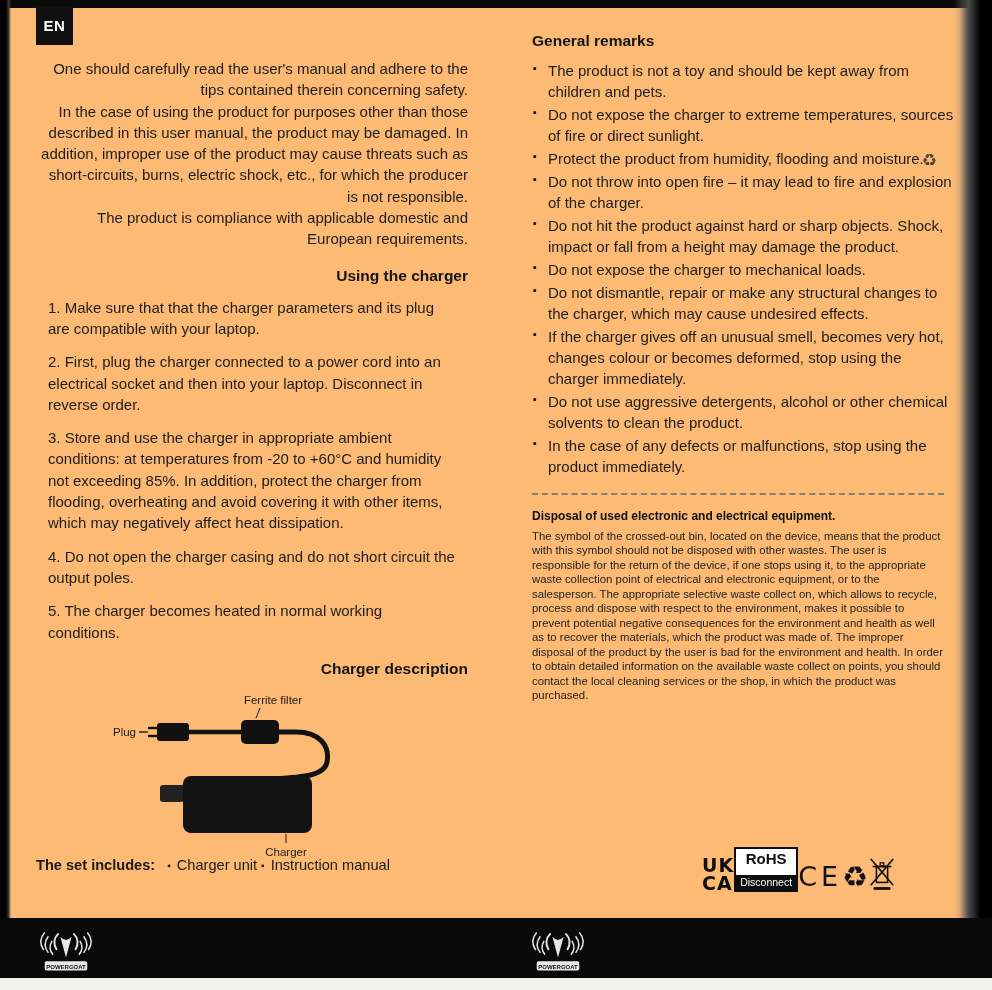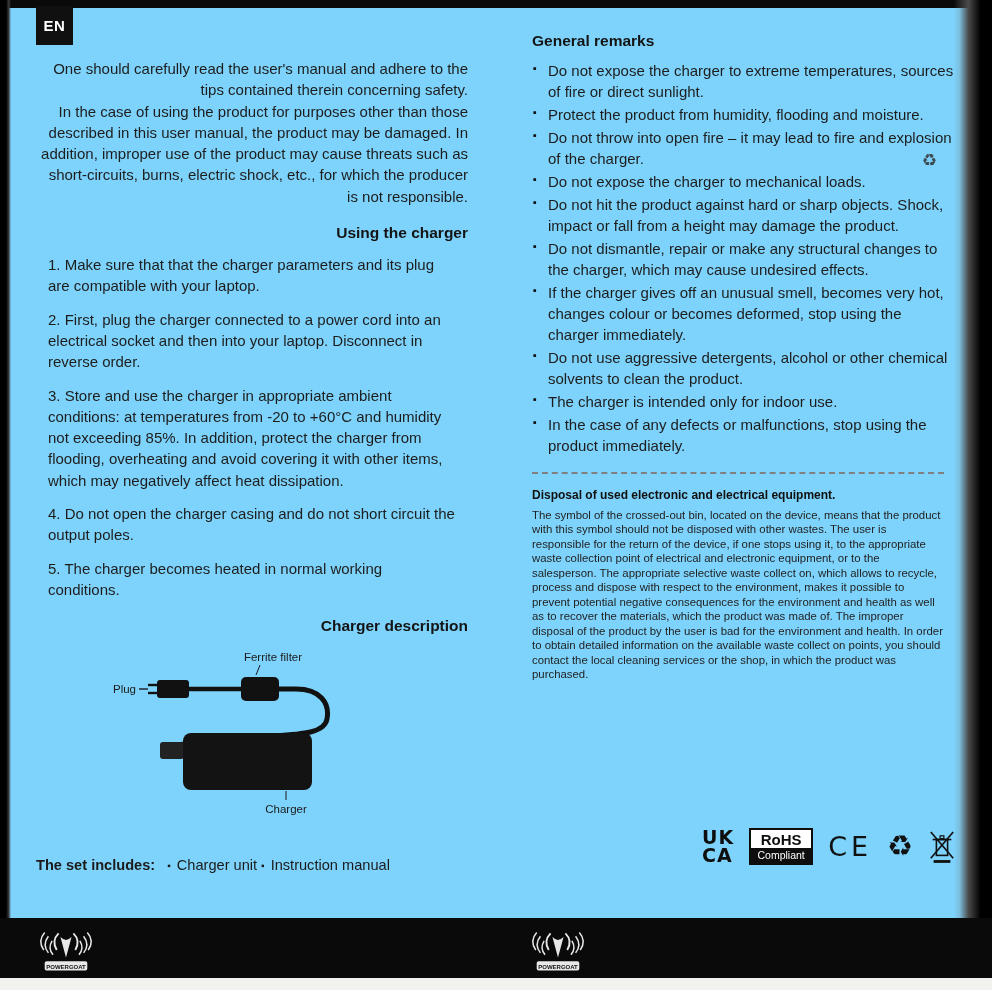--- a/index.html
+++ b/index.html
@@ -1,18 +1,18 @@
 <!DOCTYPE html>
 <html><head>
 <meta charset="utf-8">
 <style>
   html,body{margin:0;padding:0;background:#2b2b2b;}
   .page{
     position:relative;width:992px;height:990px;margin:0 auto;
-    background:#7dd3fc;overflow:hidden;
+    background:#fdba74;overflow:hidden;
     font-family:"Liberation Sans",sans-serif;color:#1c1c1c;
   }
   
   .edge-top{position:absolute;left:0;top:0;width:992px;height:8px;background:#0a0a0a;}
   .edge-left{position:absolute;left:0;top:0;width:11px;height:990px;background:linear-gradient(90deg,#000 55%,#3c3c3c 80%,rgba(80,80,80,0));}
   .edge-right{position:absolute;right:0;top:0;width:38px;height:990px;background:linear-gradient(270deg,#000 30%,#4a4a4a 62%,rgba(120,120,120,.25) 85%,rgba(150,150,150,0));}
   .footer-band{position:absolute;left:0;top:918px;width:992px;height:60px;background:#0a0a0a;}
   .bottom-white{position:absolute;left:0;top:978px;width:992px;height:12px;background:#f2f2ef;}
 
   .en-badge{
@@ -41,24 +41,24 @@
   
   .diagram{margin-top:4px;}
   .diagram text{font-family:"Liberation Sans",sans-serif;font-size:11.5px;fill:#1b1b1b;}
 
   
   .set-line{position:absolute;left:36px;top:857px;font-size:14.6px;color:#1b1b1b;}
   .set-line .lbl{font-weight:700;margin-right:8px;}
   .si-bullet::before{content:"▪";font-size:10px;margin:0 6px 0 4px;position:relative;top:-1px;}
 
   
-  .marks-row{position:absolute;left:702px;top:828px;display:flex;align-items:center;gap:15px;}
+  .marks-row{position:absolute;left:702px;top:847px;display:flex;align-items:flex-end;}
   .ukca{font-family:"DejaVu Sans",sans-serif;font-weight:700;font-size:19px;line-height:.92;letter-spacing:1px;color:#0e0e0e;}
   .rohs{border:2px solid #0e0e0e;width:60px;text-align:center;background:#fff;}
-  .rohs-title{font-weight:700;font-size:15px;padding:1px 0 0 0;color:#0e0e0e;}
+  .rohs-title{font-weight:700;font-size:15px;padding:1px 0 8px 0;color:#0e0e0e;}
   .rohs-sub{background:#0e0e0e;color:#fff;font-size:10.5px;padding:1px 0 2px 0;}
   .ce{font-family:"DejaVu Sans",sans-serif;font-size:27px;letter-spacing:4px;color:#111;font-weight:400;}
   .recycle{font-family:"DejaVu Sans",sans-serif;font-size:29px;color:#111;line-height:1;}
   .margin-recycle{position:absolute;left:922px;top:150px;font-family:"DejaVu Sans",sans-serif;font-size:17px;color:#333;opacity:.85;}
 
   
   .goat{position:absolute;top:926px;}
   .goat.one{left:36px;}
   .goat.two{left:528px;}
   .goat text{font-family:"Liberation Sans",sans-serif;font-weight:700;}
@@ -74,20 +74,21 @@
   <div class="footer-band"></div>
   <div class="bottom-white"></div>
 
   <div class="en-badge">EN</div>
 
   <div class="margin-recycle">♻</div>
 
   <div class="col col-left">
     <p class="body">One should carefully read the user's manual and adhere to the tips contained therein concerning safety.</p>
     <p class="body">In the case of using the product for purposes other than those described in this user manual, the product may be damaged. In addition, improper use of the product may cause threats such as short-circuits, burns, electric shock, etc., for which the producer is not responsible.</p>
+    <p class="body">The product is compliance with applicable domestic and European requirements.</p>
 
     <h2 class="gap-top">Using the charger</h2>
     <p class="num-item">1. Make sure that that the charger parameters and its plug are compatible with your laptop.</p>
     <p class="num-item">2. First, plug the charger connected to a power cord into an electrical socket and then into your laptop. Disconnect in reverse order.</p>
     <p class="num-item">3. Store and use the charger in appropriate ambient conditions: at temperatures from -20 to +60°C and humidity not exceeding 85%. In addition, protect the charger from flooding, overheating and avoid covering it with other items, which may negatively affect heat dissipation.</p>
     <p class="num-item">4. Do not open the charger casing and do not short circuit the output poles.</p>
     <p class="num-item">5. The charger becomes heated in normal working conditions.</p>
 
     <h2 class="gap-top">Charger description</h2>
 
@@ -120,45 +121,45 @@
       </svg>
     </div>
   </div>
 
   <div class="set-line">
     <span class="lbl">The set includes:</span><span class="si-bullet"></span><span>Charger unit</span><span class="si-bullet"></span><span>Instruction manual</span>
   </div>
 
   <div class="col col-right">
     <h2>General remarks</h2>
+    <div class="bullet">The product is not a toy and should be kept away from children and pets.</div>
     <div class="bullet">Do not expose the charger to extreme temperatures, sources of fire or direct sunlight.</div>
     <div class="bullet">Protect the product from humidity, flooding and moisture.</div>
     <div class="bullet">Do not throw into open fire – it may lead to fire and explosion of the charger.</div>
+    <div class="bullet">Do not hit the product against hard or sharp objects. Shock, impact or fall from a height may damage the product.</div>
     <div class="bullet">Do not expose the charger to mechanical loads.</div>
-    <div class="bullet">Do not hit the product against hard or sharp objects. Shock, impact or fall from a height may damage the product.</div>
     <div class="bullet">Do not dismantle, repair or make any structural changes to the charger, which may cause undesired effects.</div>
     <div class="bullet">If the charger gives off an unusual smell, becomes very hot, changes colour or becomes deformed, stop using the charger immediately.</div>
     <div class="bullet">Do not use aggressive detergents, alcohol or other chemical solvents to clean the product.</div>
-    <div class="bullet">The charger is intended only for indoor use.</div>
     <div class="bullet">In the case of any defects or malfunctions, stop using the product immediately.</div>
 
     <hr class="dashes">
 
     <h3 class="small">Disposal of used electronic and electrical equipment.</h3>
     <p class="small">The symbol of the crossed-out bin, located on the device, means that the product with this symbol should not be disposed with other wastes. The user is responsible for the return of the device, if one stops using it, to the appropriate waste collection point of electrical and electronic equipment, or to the salesperson. The appropriate selective waste collect on, which allows to recycle, process and dispose with respect to the environment, makes it possible to prevent potential negative consequences for the environment and health as well as to recover the materials, which the product was made of. The improper disposal of the product by the user is bad for the environment and health. In order to obtain detailed information on the available waste collect on points, you should contact the local cleaning services or the shop, in which the product was purchased.</p>
   </div>
 
   <div class="marks-row">
     <div class="ukca">
       <div>UK</div>
       <div>CA</div>
     </div>
     <div class="rohs">
       <div class="rohs-title">RoHS</div>
-      <div class="rohs-sub">Compliant</div>
+      <div class="rohs-sub">Disconnect</div>
     </div>
     <div class="ce">CE</div>
     <div class="recycle">♻</div>
     <svg width="28" height="36" viewBox="0 0 30 38">
       <rect x="9" y="11" width="12" height="17" fill="none" stroke="#111" stroke-width="1.7"></rect>
       <line x1="5" y1="11" x2="25" y2="11" stroke="#111" stroke-width="1.7"></line>
       <rect x="13" y="7" width="4" height="3" fill="none" stroke="#111" stroke-width="1.3"></rect>
       <line x1="3" y1="3" x2="27" y2="31" stroke="#111" stroke-width="1.8"></line>
       <line x1="27" y1="3" x2="3" y2="31" stroke="#111" stroke-width="1.8"></line>
       <rect x="6" y="33" width="18" height="3" fill="#111"></rect>

